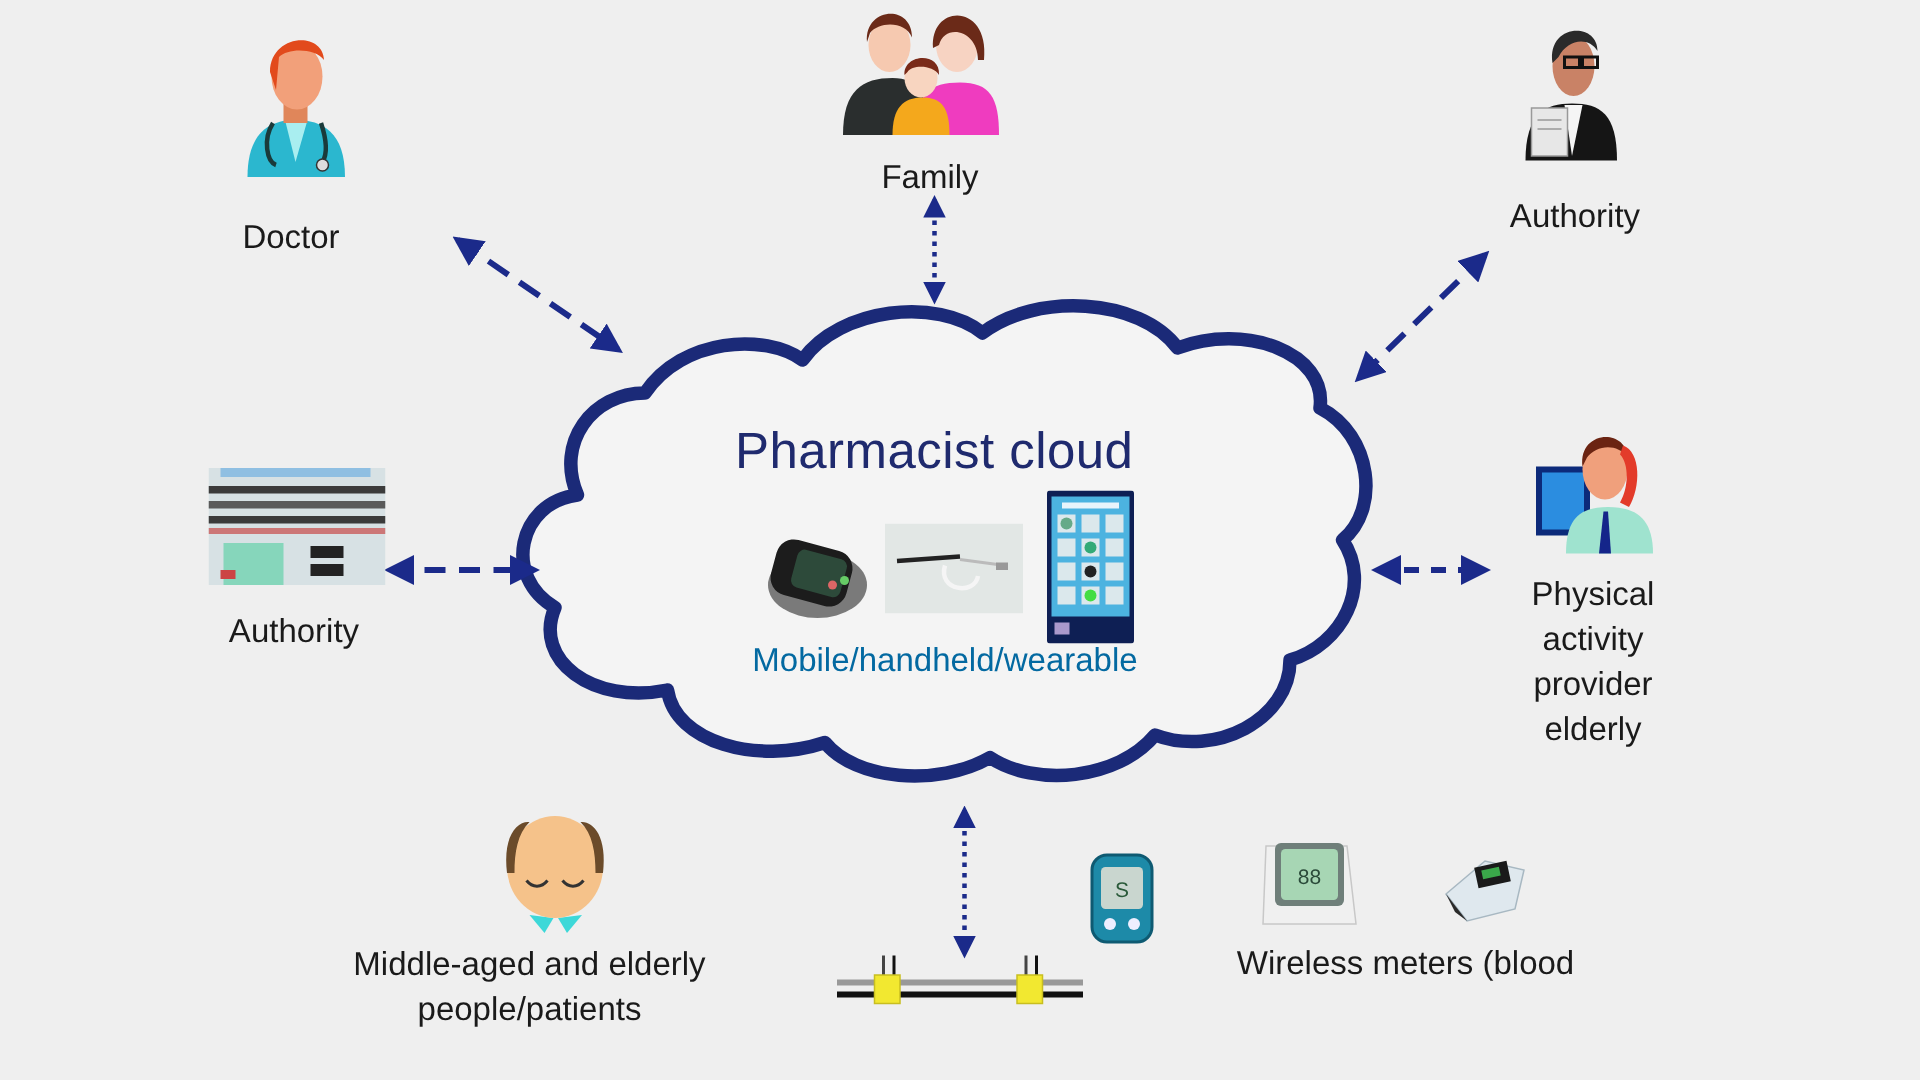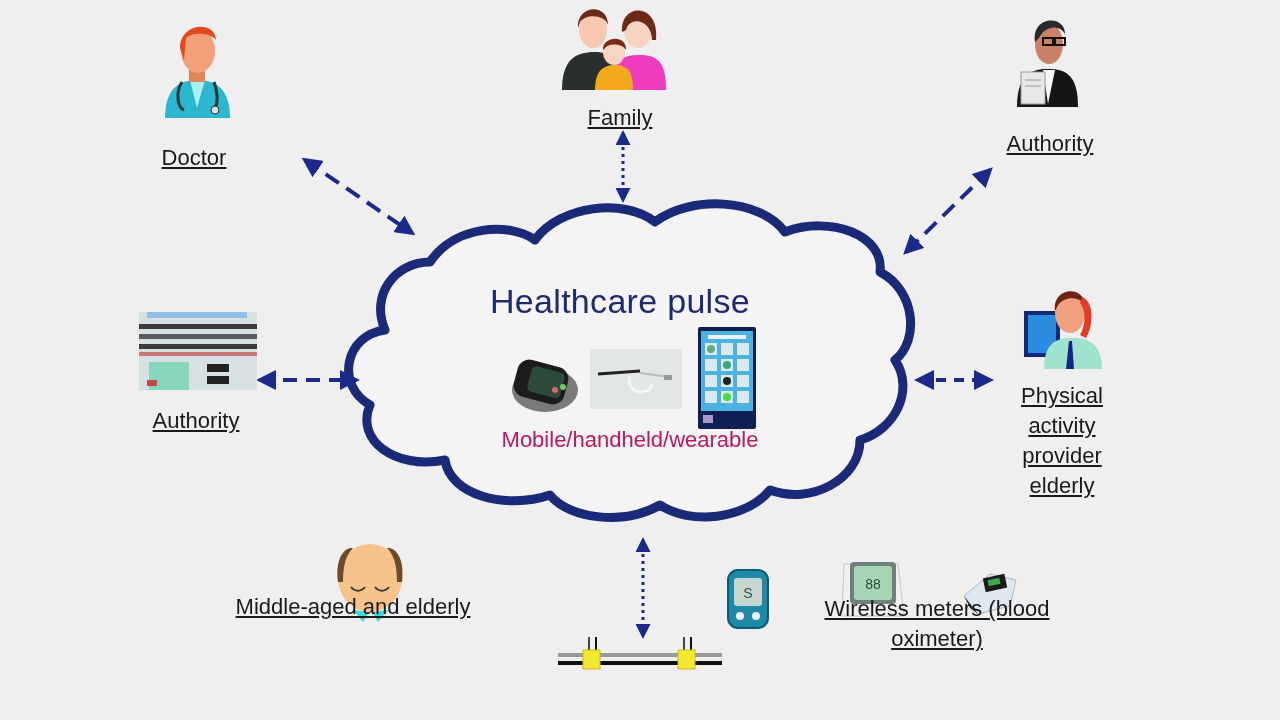--- a/index.html
+++ b/index.html
@@ -4,28 +4,28 @@
 <style>
   html, body { margin:0; padding:0; }
   body {
     width:1280px; height:720px; overflow:hidden;
     background:#efefef;
     font-family:"Liberation Sans", sans-serif;
     position:relative;
   }
   .label {
     position:absolute; color:#1a1a1a; font-size:22px; text-align:center;
-    line-height:30px; white-space:nowrap;text-decoration:underline;
+    line-height:30px; white-space:nowrap;
   }
   .cloud-title {
     position:absolute; color:#1f2a6e; font-size:34px; left:490px; top:282px;
     letter-spacing:0.3px;
   }
   .cloud-sub {
-    position:absolute; color:#be185d; font-size:22px; text-align:center;
+    position:absolute; color:#0369a1; font-size:22px; text-align:center;
     line-height:30px; left:470px; top:425px; width:320px;
   }
   svg.overlay { position:absolute; left:0; top:0; }
   .icon { position:absolute; }
 </style>
 </head>
 <body>
 
 <svg class="overlay" width="1280" height="720" viewBox="0 0 1280 720">
   <defs>
@@ -66,21 +66,21 @@
     <line x1="558" y1="663" x2="722" y2="663" stroke="#111" stroke-width="4"></line>
     <line x1="589" y1="637" x2="589" y2="652" stroke="#444" stroke-width="2"></line>
     <line x1="596" y1="637" x2="596" y2="652" stroke="#111" stroke-width="2"></line>
     <line x1="684" y1="637" x2="684" y2="652" stroke="#444" stroke-width="2"></line>
     <line x1="691" y1="637" x2="691" y2="652" stroke="#111" stroke-width="2"></line>
     <rect x="583" y="650" width="17" height="19" fill="#f2e830" stroke="#c8be20"></rect>
     <rect x="678" y="650" width="17" height="19" fill="#f2e830" stroke="#c8be20"></rect>
   </g>
 </svg>
 
-<div class="cloud-title">Healthcare pulse</div>
+<div class="cloud-title">Pharmacist cloud</div>
 
 <svg class="icon" style="left:505px;top:345px" width="82" height="70">
   <ellipse cx="40" cy="45" rx="33" ry="22" fill="#7a7a7a"></ellipse>
   <rect x="10" y="18" width="52" height="38" rx="12" fill="#1c1c1c" transform="rotate(15 36 37)"></rect>
   <rect x="24" y="24" width="34" height="26" rx="5" fill="#2d4a3a" transform="rotate(15 40 37)"></rect>
   <circle cx="50" cy="45" r="3" fill="#d66"></circle>
   <circle cx="58" cy="42" r="3" fill="#6c6"></circle>
 </svg>
 <svg class="icon" style="left:590px;top:349px" width="92" height="60">
   <rect x="0" y="0" width="92" height="60" fill="#e2e7e5"></rect>
@@ -188,22 +188,23 @@
 
 <svg class="icon" style="left:333px;top:542px" width="75" height="82">
   <path d="M20,68 L30,80 L36,70 Z" fill="#3dd8d8"></path>
   <path d="M55,68 L45,80 L39,70 Z" fill="#3dd8d8"></path>
   <ellipse cx="37" cy="36" rx="32" ry="34" fill="#f5c28a"></ellipse>
   <path d="M5,40 C2,15 12,5 20,6 C12,14 10,26 10,40 Z" fill="#6b4b2a"></path>
   <path d="M69,40 C72,15 62,5 54,6 C62,14 64,26 64,40 Z" fill="#6b4b2a"></path>
   <path d="M18,45 C22,50 28,50 32,45" stroke="#333" stroke-width="2" fill="none"></path>
   <path d="M42,45 C46,50 52,50 56,45" stroke="#333" stroke-width="2" fill="none"></path>
 </svg>
-<div class="label" style="left:208px;top:592px;width:290px">
+<div class="label" style="left:208px;top:628px;width:290px">
   <div>Middle-aged and elderly</div>
+  <div>people/patients</div>
 </div>
 
 <svg class="icon" style="left:726px;top:568px" width="44" height="62">
   <rect x="2" y="2" width="40" height="58" rx="10" fill="#1d8aa8" stroke="#0e5a72" stroke-width="2"></rect>
   <rect x="8" y="10" width="28" height="28" rx="3" fill="#c9d6cf"></rect>
   <text x="22" y="30" font-size="14" text-anchor="middle" fill="#2a5a3a" font-family="Liberation Sans, sans-serif">S</text>
   <circle cx="14" cy="48" r="4" fill="#eef"></circle>
   <circle cx="30" cy="48" r="4" fill="#eef"></circle>
 </svg>
 <svg class="icon" style="left:838px;top:556px" width="72" height="70">
@@ -211,16 +212,15 @@
   <rect x="12" y="6" width="46" height="42" rx="4" fill="#6f7f7a"></rect>
   <rect x="16" y="10" width="38" height="34" rx="3" fill="#a7d6b4"></rect>
   <text x="35" y="33" font-size="14" text-anchor="middle" fill="#2b4b3a" font-family="Liberation Sans, sans-serif">88</text>
 </svg>
 <svg class="icon" style="left:960px;top:566px" width="60" height="52">
   <path d="M4,30 L30,8 L56,14 L50,40 L18,48 Z" fill="#dfe8ee" stroke="#a8b8c2"></path>
   <rect x="24" y="10" width="22" height="14" fill="#1a1a1a" transform="rotate(-12 35 17)"></rect>
   <rect x="28" y="13" width="12" height="6" fill="#3aa84a" transform="rotate(-12 34 16)"></rect>
   <path d="M4,30 L10,42 L18,48" fill="#2a2a2a"></path>
 </svg>
-<div class="label" style="left:752px;top:594px;width:370px">
+<div class="label" style="left:752px;top:627px;width:370px">
   <div>Wireless meters (blood</div>
-  <div>oximeter)</div>
 </div>
 
 </body></html>

